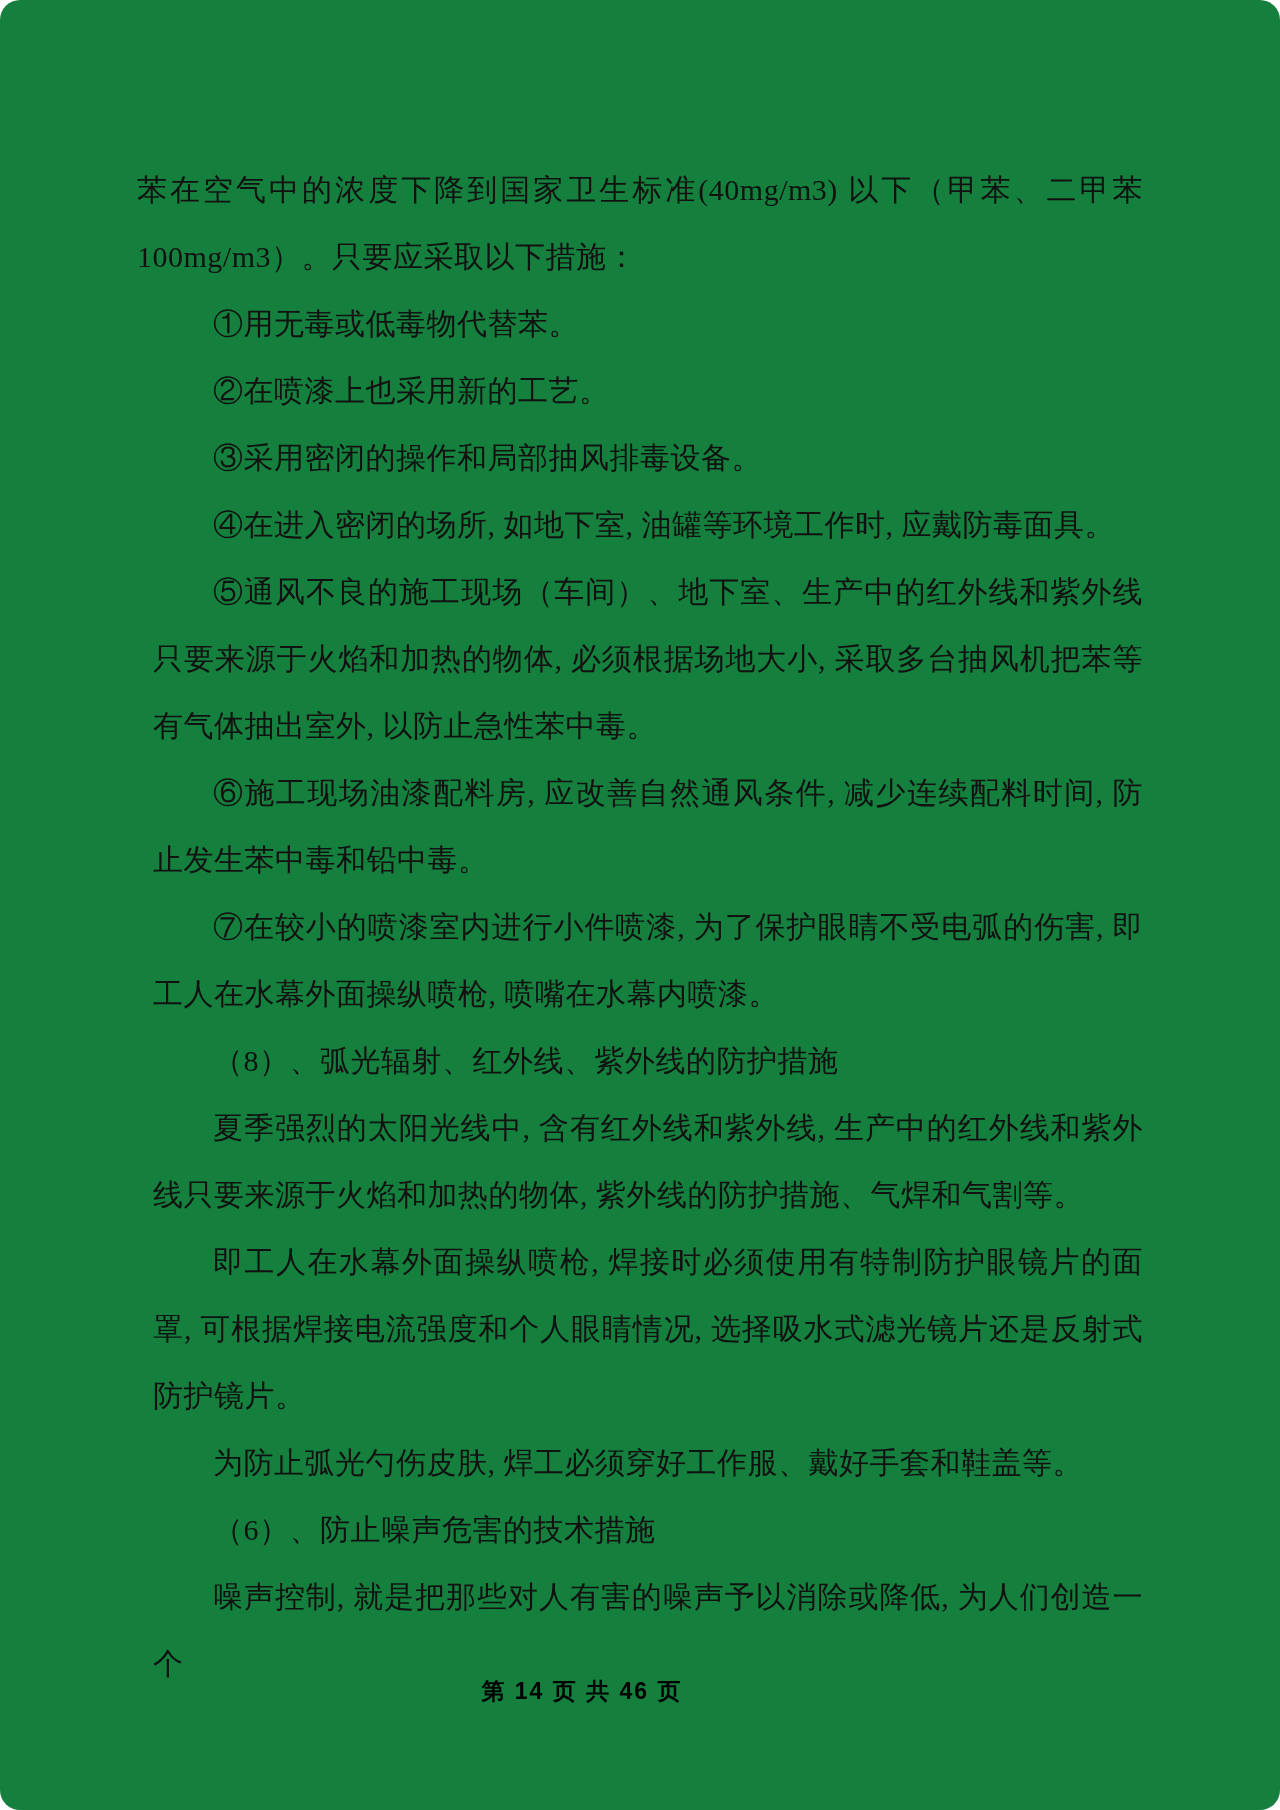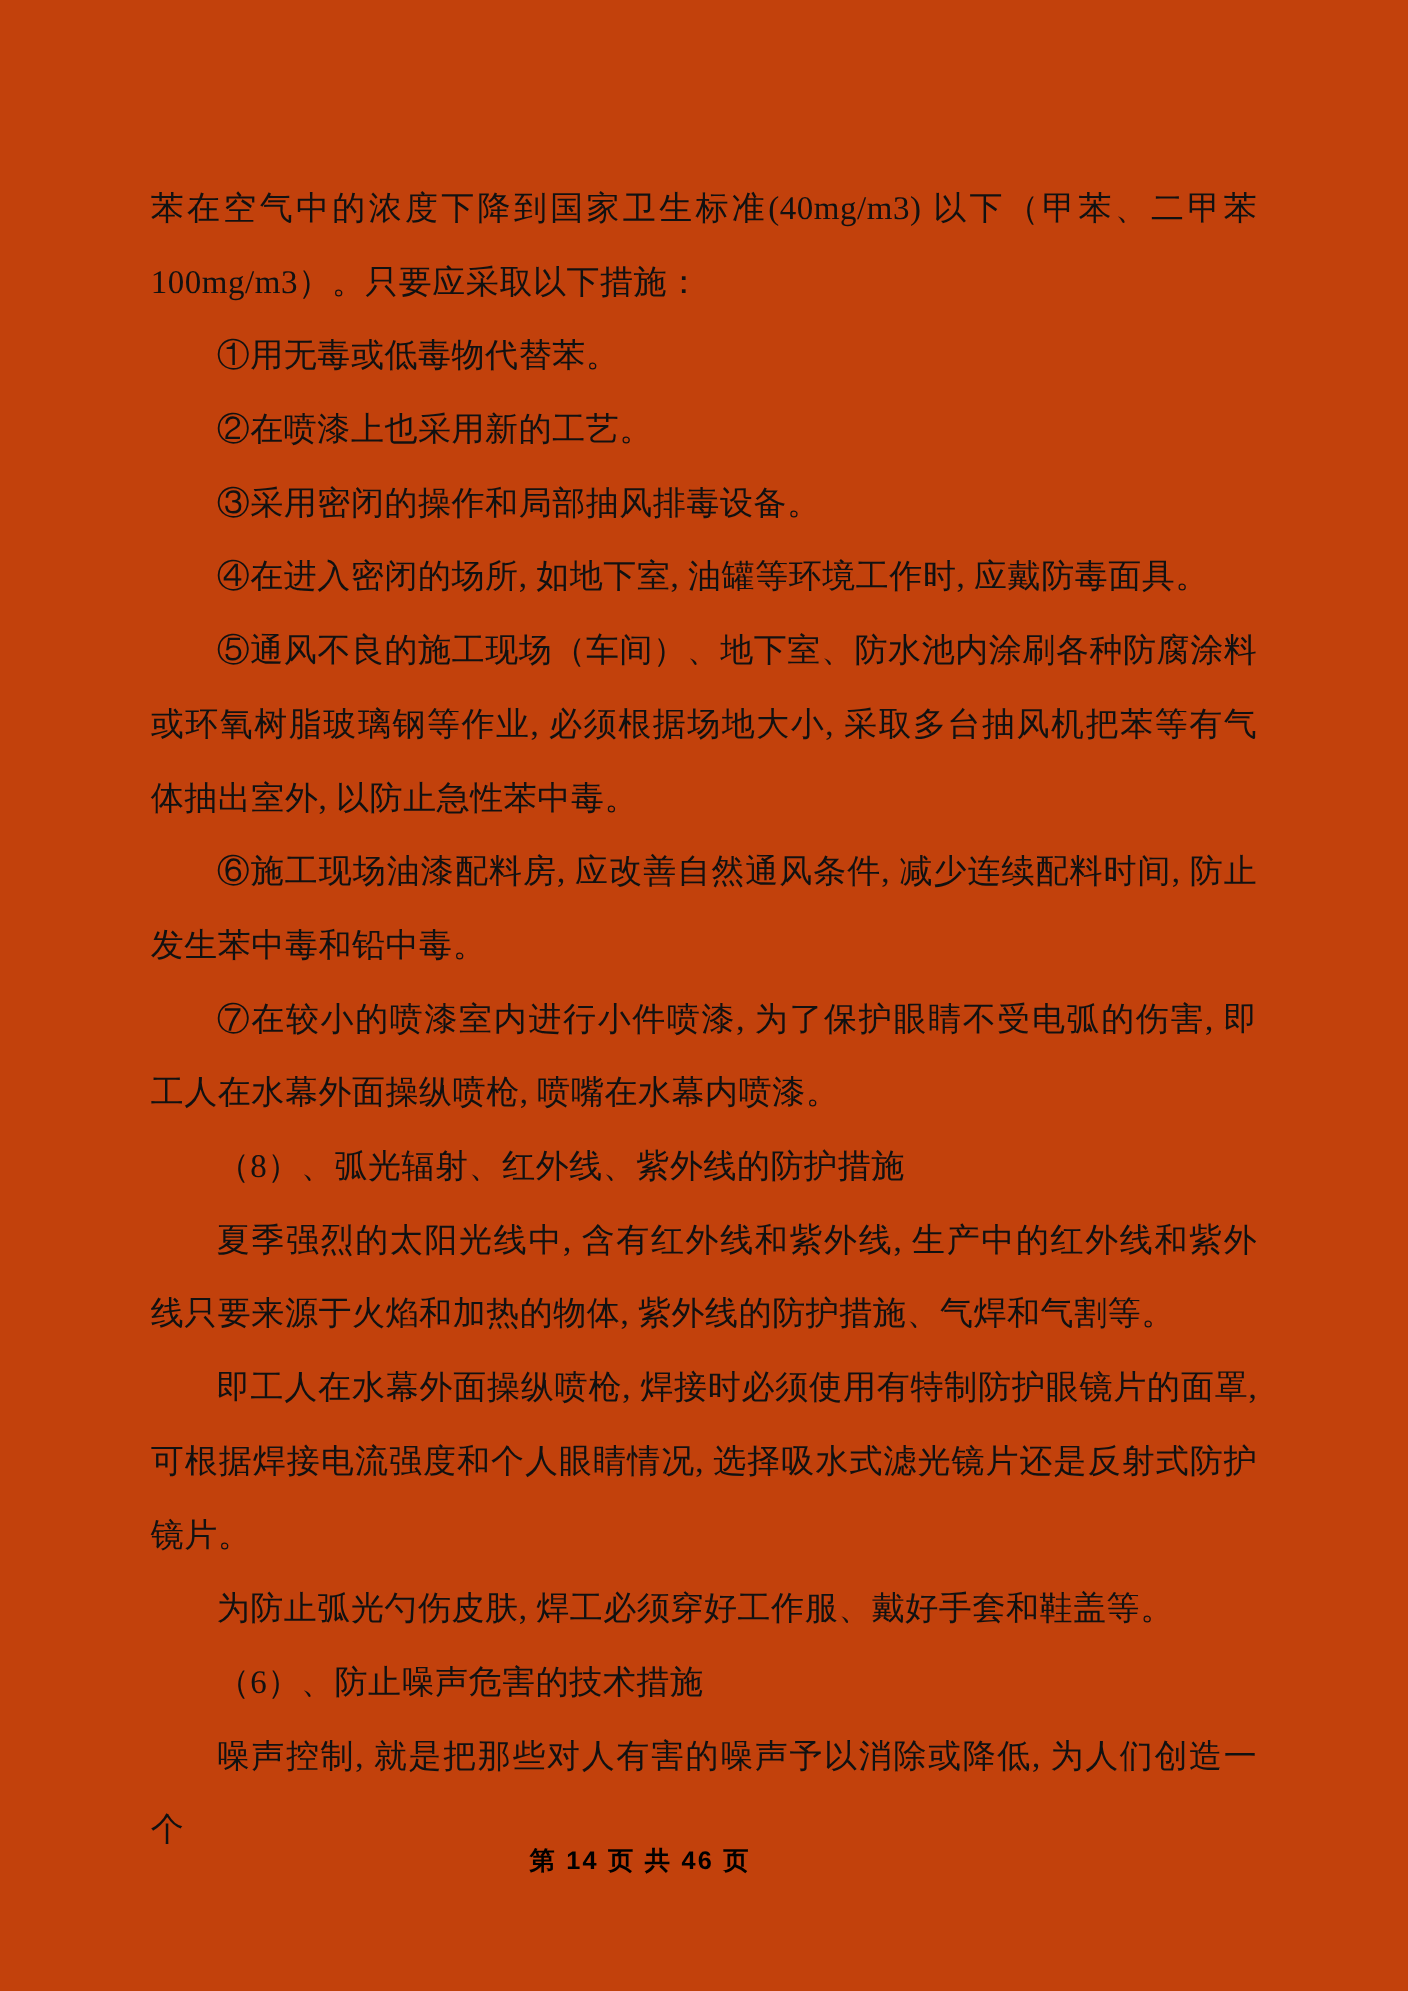--- a/index.html
+++ b/index.html
@@ -11,39 +11,41 @@
     width: 1280px;
     height: 1810px;
     background: #ffffff;
     overflow: hidden;
     font-family: "Liberation Serif", "DejaVu Serif", serif;
     color: #111111;
   }
   .page {
     position: absolute;
     inset: 0;
-    background: #c2410c;
+    background: #15803d;
+    border-radius: 20px;
   }
   .body-text {
     position: absolute;
     left: 137px;
     top: 156px;
     width: 1006px;
     font-size: 30px;
     line-height: 67px;
     text-align: justify;
     letter-spacing: 0.5px;
   }
   .body-text p {
     margin: 0;
     padding: 0;
     text-indent: 0;
   }
   .body-text p.indent {
     text-indent: 2em;
+    margin-left: 16px;
   }
   .page-footer {
     position: absolute;
     top: 1676px;
     left: 0;
     width: 1280px;
     text-align: center;
     transform: translateX(-58px);
     font-family: "Liberation Sans", "DejaVu Sans", sans-serif;
     font-weight: bold;
@@ -56,21 +58,21 @@
 <body>
 
 <div class="page">
 
   <div class="body-text" id="body-text">
       <p class="">苯在空气中的浓度下降到国家卫生标准(40mg/m3) 以下（甲苯、二甲苯100mg/m3）。只要应采取以下措施：</p>
       <p class="indent">①用无毒或低毒物代替苯。</p>
       <p class="indent">②在喷漆上也采用新的工艺。</p>
       <p class="indent">③采用密闭的操作和局部抽风排毒设备。</p>
       <p class="indent">④在进入密闭的场所, 如地下室, 油罐等环境工作时, 应戴防毒面具。</p>
-      <p class="indent">⑤通风不良的施工现场（车间）、地下室、防水池内涂刷各种防腐涂料或环氧树脂玻璃钢等作业, 必须根据场地大小, 采取多台抽风机把苯等有气体抽出室外, 以防止急性苯中毒。</p>
+      <p class="indent">⑤通风不良的施工现场（车间）、地下室、生产中的红外线和紫外线只要来源于火焰和加热的物体, 必须根据场地大小, 采取多台抽风机把苯等有气体抽出室外, 以防止急性苯中毒。</p>
       <p class="indent">⑥施工现场油漆配料房, 应改善自然通风条件, 减少连续配料时间, 防止发生苯中毒和铅中毒。</p>
       <p class="indent">⑦在较小的喷漆室内进行小件喷漆, 为了保护眼睛不受电弧的伤害, 即工人在水幕外面操纵喷枪, 喷嘴在水幕内喷漆。</p>
       <p class="indent">（8）、弧光辐射、红外线、紫外线的防护措施</p>
       <p class="indent">夏季强烈的太阳光线中, 含有红外线和紫外线, 生产中的红外线和紫外线只要来源于火焰和加热的物体, 紫外线的防护措施、气焊和气割等。</p>
       <p class="indent">即工人在水幕外面操纵喷枪, 焊接时必须使用有特制防护眼镜片的面罩, 可根据焊接电流强度和个人眼睛情况, 选择吸水式滤光镜片还是反射式防护镜片。</p>
       <p class="indent">为防止弧光勺伤皮肤, 焊工必须穿好工作服、戴好手套和鞋盖等。</p>
       <p class="indent">（6）、防止噪声危害的技术措施</p>
       <p class="indent">噪声控制, 就是把那些对人有害的噪声予以消除或降低, 为人们创造一个</p>
     </div>
 

